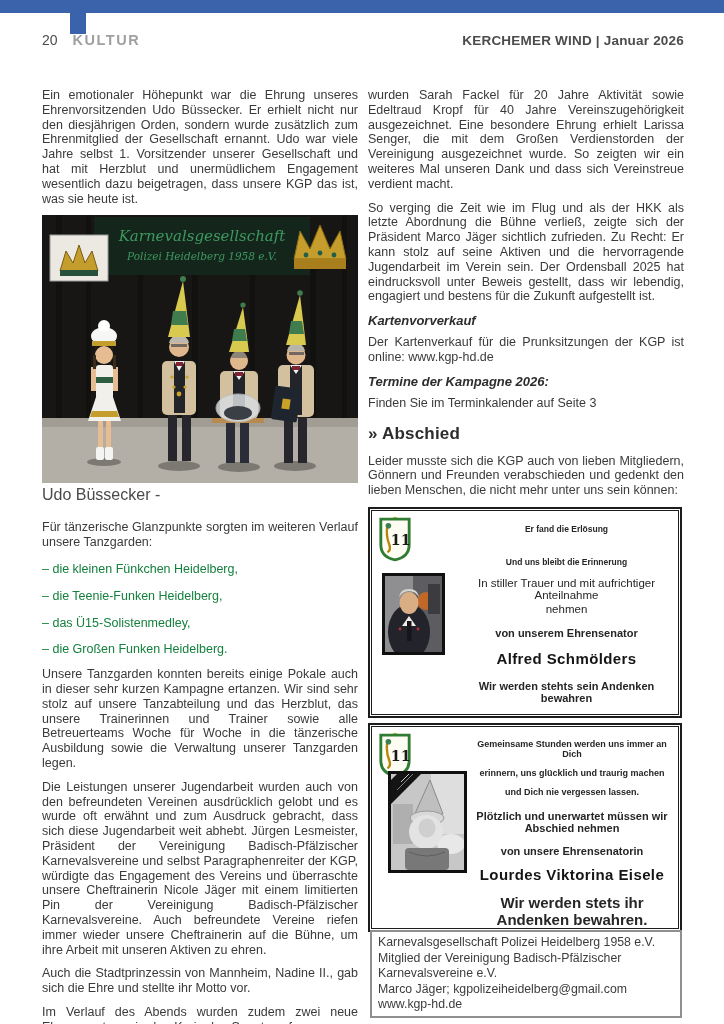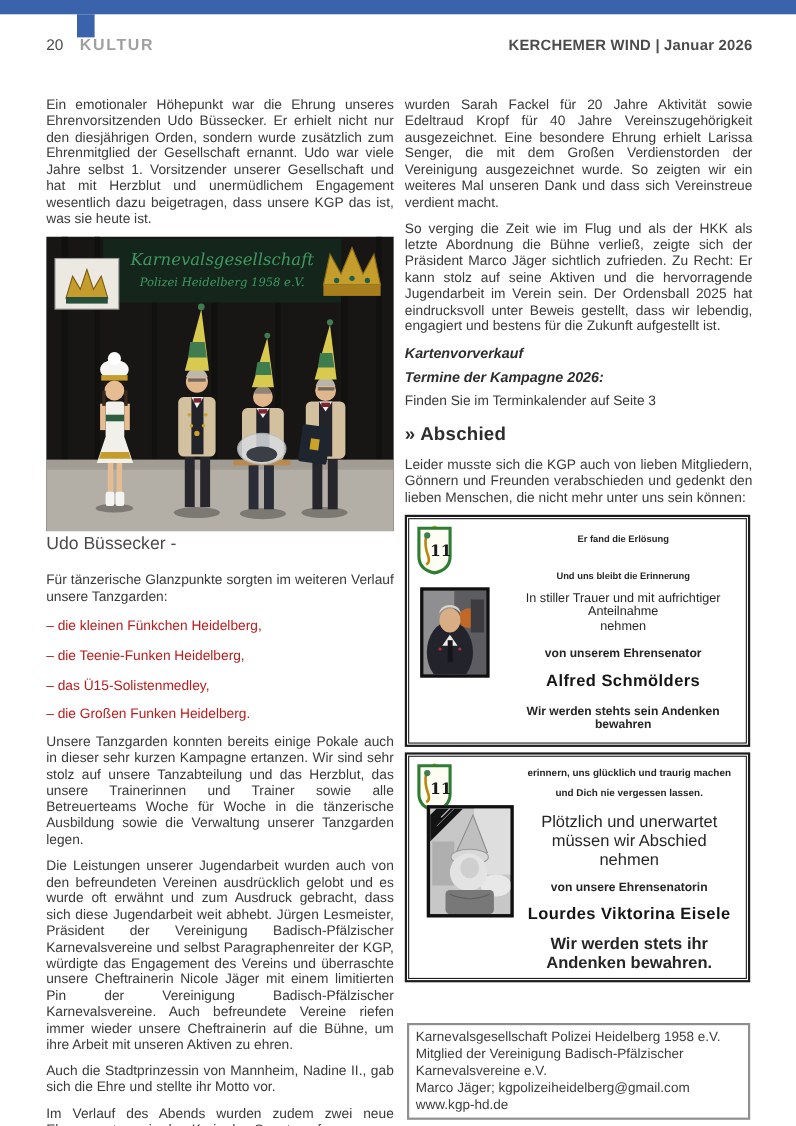--- a/index.html
+++ b/index.html
@@ -11,21 +11,21 @@
   .header{position:absolute;top:32px;left:42px;width:642px;display:flex;align-items:baseline;}
   .pagenum{font-size:14px;color:#4c4c4c;}
   .sectionlabel{margin-left:15px;font-size:14.5px;font-weight:600;letter-spacing:1.5px;color:#a0a0a0;}
   .issue{margin-left:auto;font-size:13.5px;font-weight:600;color:#4c4c4c;letter-spacing:.2px;}
   
   .col{position:absolute;top:88px;width:316px;}
   .col-left{left:42px;}
   .col-right{left:368px;}
   p.body{margin:0 0 9px;font-size:12.5px;line-height:14.8px;text-align:justify;color:#3a3a3a;}
   .garden-list{margin:2px 0 4px;}
-  .garden-item{font-size:12.5px;line-height:14.8px;margin:12px 0 10px;color:#b91c1c;}
+  .garden-item{font-size:12.5px;line-height:14.8px;margin:12px 0 10px;color:#15803d;}
   
   .stage-photo{width:316px;height:268px;margin:4px 0 3px;display:block;}
   .caption{font-size:16px;color:#4a4a4a;margin:1px 0 16px;}
   
   .subhead{font-size:13px;font-weight:700;color:#2d2d2d;margin:3px 0 7px;font-style:italic;}
   .abschied{font-size:17px;font-weight:700;color:#2d2d2d;margin:13px 0 10px;letter-spacing:.2px;}
   
   .mem-box{position:relative;width:308px;border:2px solid #1c1c1c;padding:1px;margin:0 0 5px;background:#fff;}
   .mem-inner{position:relative;border:1px solid #1c1c1c;height:100%;box-sizing:border-box;overflow:hidden;
              font-family:"Liberation Sans",sans-serif;color:#262626;}
@@ -34,21 +34,21 @@
   .mem-emblem{position:absolute;top:5px;left:6px;}
   .mem-photo{position:absolute;border:3px solid #101010;background:#888;}
   .mem1 .mem-photo{top:62px;left:10px;width:57px;height:76px;}
   .mem2 .mem-photo{top:44px;left:16px;width:73px;height:96px;}
   .mrow{text-align:center;}
   .m1-side{margin-left:92px;width:205px;}
   .m2-side{margin-left:104px;width:192px;}
   .m-full{margin-left:14px;width:282px;}
   .m-tiny{font-size:8.5px;font-weight:600;}
   .m-small{font-size:9px;font-weight:600;}
-  .m-smallbold{font-size:15px;font-weight:400;}
+  .m-smallbold{font-size:11px;font-weight:700;}
   .m-med{font-size:11px;font-weight:600;}
   .m-medbold{font-size:15px;font-weight:700;}
   .m-trib{font-size:11.5px;font-weight:400;}
   .m-name{font-size:15px;font-weight:800;letter-spacing:.4px;color:#151515;}
   .m-org1{font-size:8.5px;font-weight:700;}
   .m-org2{font-size:11.5px;font-weight:700;}
   
   .contact-box{position:absolute;top:930px;left:370px;width:296px;border:2px solid #8f8f8f;
                padding:3px 6px;font-size:12.3px;line-height:15.6px;color:#3d3d3d;}
 </style>
@@ -185,20 +185,21 @@
     <p class="body">Unsere Tanzgarden konnten bereits einige Pokale auch in dieser sehr kurzen Kampagne ertanzen. Wir sind sehr stolz auf unsere Tanzabteilung und das Herzblut, das unsere Trainerinnen und Trainer sowie alle Betreuerteams Woche für Woche in die tänzerische Ausbildung sowie die Verwaltung unserer Tanzgarden legen.</p>
     <p class="body">Die Leistungen unserer Jugendarbeit wurden auch von den befreundeten Vereinen ausdrücklich gelobt und es wurde oft erwähnt und zum Ausdruck gebracht, dass sich diese Jugendarbeit weit abhebt. Jürgen Lesmeister, Präsident der Vereinigung Badisch-Pfälzischer Karnevalsvereine und selbst Paragraphenreiter der KGP, würdigte das Engagement des Vereins und überraschte unsere Cheftrainerin Nicole Jäger mit einem limitierten Pin der Vereinigung Badisch-Pfälzischer Karnevalsvereine. Auch befreundete Vereine riefen immer wieder unsere Cheftrainerin auf die Bühne, um ihre Arbeit mit unseren Aktiven zu ehren.</p>
     <p class="body">Auch die Stadtprinzessin von Mannheim, Nadine II., gab sich die Ehre und stellte ihr Motto vor.</p>
     <p class="body">Im Verlauf des Abends wurden zudem zwei neue Ehrensenatoren in den Kreis des Senats aufgenommen: Markus Spieß und Sebastian Schaf. Für langjährige Treue zur KGP</p>
   </div>
 
   <div class="col col-right">
     <p class="body">wurden Sarah Fackel für 20 Jahre Aktivität sowie Edeltraud Kropf für 40 Jahre Vereinszugehörigkeit ausgezeichnet. Eine besondere Ehrung erhielt Larissa Senger, die mit dem Großen Verdienstorden der Vereinigung ausgezeichnet wurde. So zeigten wir ein weiteres Mal unseren Dank und dass sich Vereinstreue verdient macht.</p>
     <p class="body">So verging die Zeit wie im Flug und als der HKK als letzte Abordnung die Bühne verließ, zeigte sich der Präsident Marco Jäger sichtlich zufrieden. Zu Recht: Er kann stolz auf seine Aktiven und die hervorragende Jugendarbeit im Verein sein. Der Ordensball 2025 hat eindrucksvoll unter Beweis gestellt, dass wir lebendig, engagiert und bestens für die Zukunft aufgestellt ist.</p>
     <div class="subhead">Kartenvorverkauf</div>
+    <p class="body">Der Kartenverkauf für die Prunksitzungen der KGP ist online: www.kgp-hd.de</p>
     <div class="subhead">Termine der Kampagne 2026:</div>
     <p class="body">Finden Sie im Terminkalender auf Seite 3</p>
     <div class="abschied">» Abschied</div>
     <p class="body">Leider musste sich die KGP auch von lieben Mitgliedern, Gönnern und Freunden verabschieden und gedenkt den lieben Menschen, die nicht mehr unter uns sein können:</p>
 
     <div class="mem-box mem1">
       <div class="mem-inner">
         <svg class="mem-emblem" width="34" height="46" viewBox="0 0 36 48">
           <circle cx="18" cy="3" r="2.5" fill="#d7b32c"></circle>
           <path d="M3,3 H33 V30 Q33,43 18,46 Q3,43 3,30 Z" fill="#fdfdf4" stroke="#2f7d33" stroke-width="3"></path>
@@ -248,20 +249,21 @@
           <polygon points="22,44 52,40 39,6" fill="#bfbfbf" stroke="#8a8a8a"></polygon>
           <ellipse cx="36" cy="44" rx="17" ry="7" fill="#d8d8d8" stroke="#9a9a9a"></ellipse>
           <ellipse cx="35" cy="58" rx="17" ry="17" fill="#e3e3e3"></ellipse>
           <ellipse cx="36" cy="54" rx="8.5" ry="9.5" fill="#cfcfcf"></ellipse>
           <rect x="14" y="74" width="44" height="22" rx="4" fill="#787878"></rect>
           <path d="M18,78 Q36,86 54,78" stroke="#5f5f5f" fill="none"></path>
           <polygon points="6,0 30,0 0,30 0,6" fill="#141414"></polygon>
           <line x1="10" y1="8" x2="22" y2="-4" stroke="#cccccc" stroke-width="1"></line>
           <line x1="6" y1="16" x2="22" y2="0" stroke="#9a9a9a" stroke-width="0.8"></line>
         </svg>
+        <div class="mrow m2-side m-small" style="margin-top:12px;">Gemeinsame Stunden werden uns immer an Dich</div>
         <div class="mrow m2-side m-small" style="margin-top:9px;">erinnern, uns glücklich und traurig machen</div>
         <div class="mrow m2-side m-small" style="margin-top:9px;">und Dich nie vergessen lassen.</div>
         <div class="mrow m2-side m-smallbold" style="margin-top:13px;">Plötzlich und unerwartet müssen wir Abschied nehmen</div>
         <div class="mrow m2-side m-med" style="margin-top:11px;">von unsere Ehrensenatorin</div>
         <div class="mrow m2-side m-name" style="margin-top:9px;">Lourdes Viktorina Eisele</div>
         <div class="mrow m2-side m-medbold" style="margin-top:11px;">Wir werden stets ihr Andenken bewahren.</div>
         <div class="mrow m-full m-org2" style="margin-top:11px;">Karnevalsgesellschaft Polizei Heidelberg 1958 e.V.</div>
 
       </div>
     </div>

